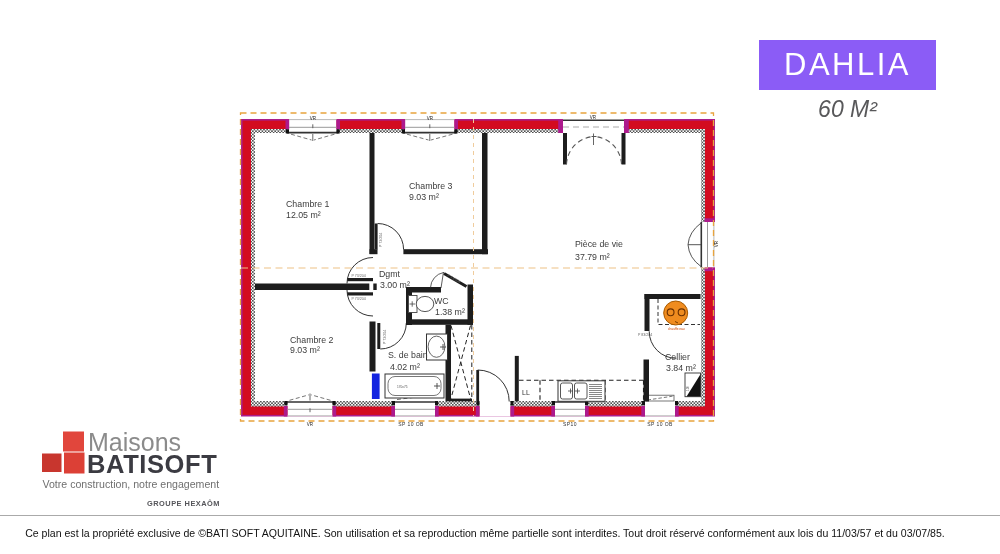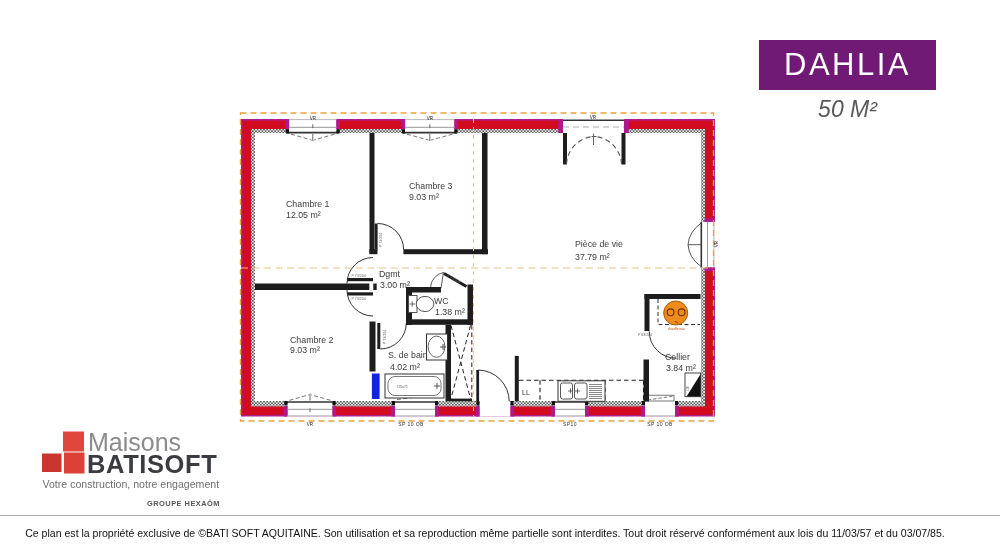--- a/index.html
+++ b/index.html
@@ -2,23 +2,23 @@
 <html><head>
 <meta charset="utf-8">
 <style>
   html,body{margin:0;padding:0;background:#ffffff;width:1000px;height:554px;overflow:hidden;}
   body{font-family:"Liberation Sans", sans-serif;position:relative;}
   .abs{position:absolute;}
 </style>
 </head>
 <body>
 
-<div class="abs" style="left:759px;top:40px;width:177px;height:50px;background:#701a75;color:#ffffff;text-align:center;line-height:50px;font-size:31px;letter-spacing:2.5px;font-weight:400;">DAHLIA</div>
-
-<div class="abs" style="left:759px;top:96px;width:177px;text-align:center;font-size:23px;font-style:italic;color:#58585a;">50 M²</div>
+<div class="abs" style="left:759px;top:40px;width:177px;height:50px;background:#8b5cf6;color:#ffffff;text-align:center;line-height:50px;font-size:31px;letter-spacing:2.5px;font-weight:400;">DAHLIA</div>
+
+<div class="abs" style="left:759px;top:96px;width:177px;text-align:center;font-size:23px;font-style:italic;color:#58585a;">60 M²</div>
 
 <svg class="abs" style="left:0;top:0;" width="1000" height="554" viewBox="0 0 1000 554" xmlns="http://www.w3.org/2000/svg">
 <defs>
 <pattern id="hatch" width="3.2" height="3.2" patternUnits="userSpaceOnUse">
 <rect width="3.2" height="3.2" fill="#ffffff"></rect>
 <path d="M0,0 L3.2,3.2 M3.2,0 L0,3.2" stroke="#2a2a2a" stroke-width="0.65"></path>
 </pattern>
 </defs>
 
 <g>

